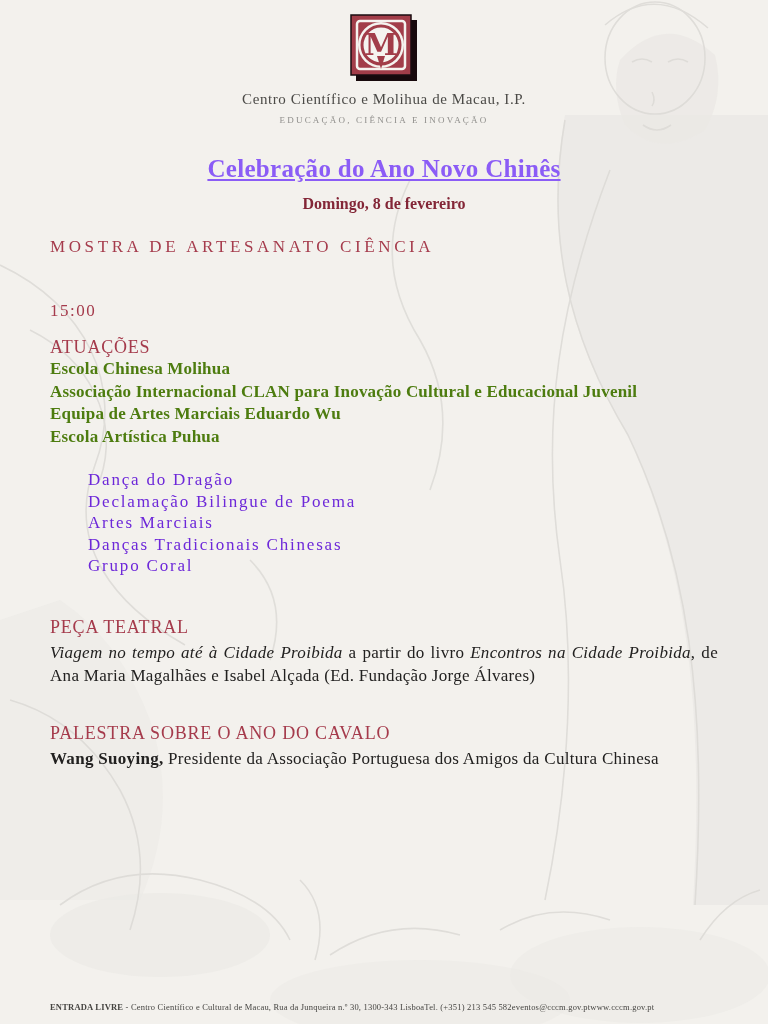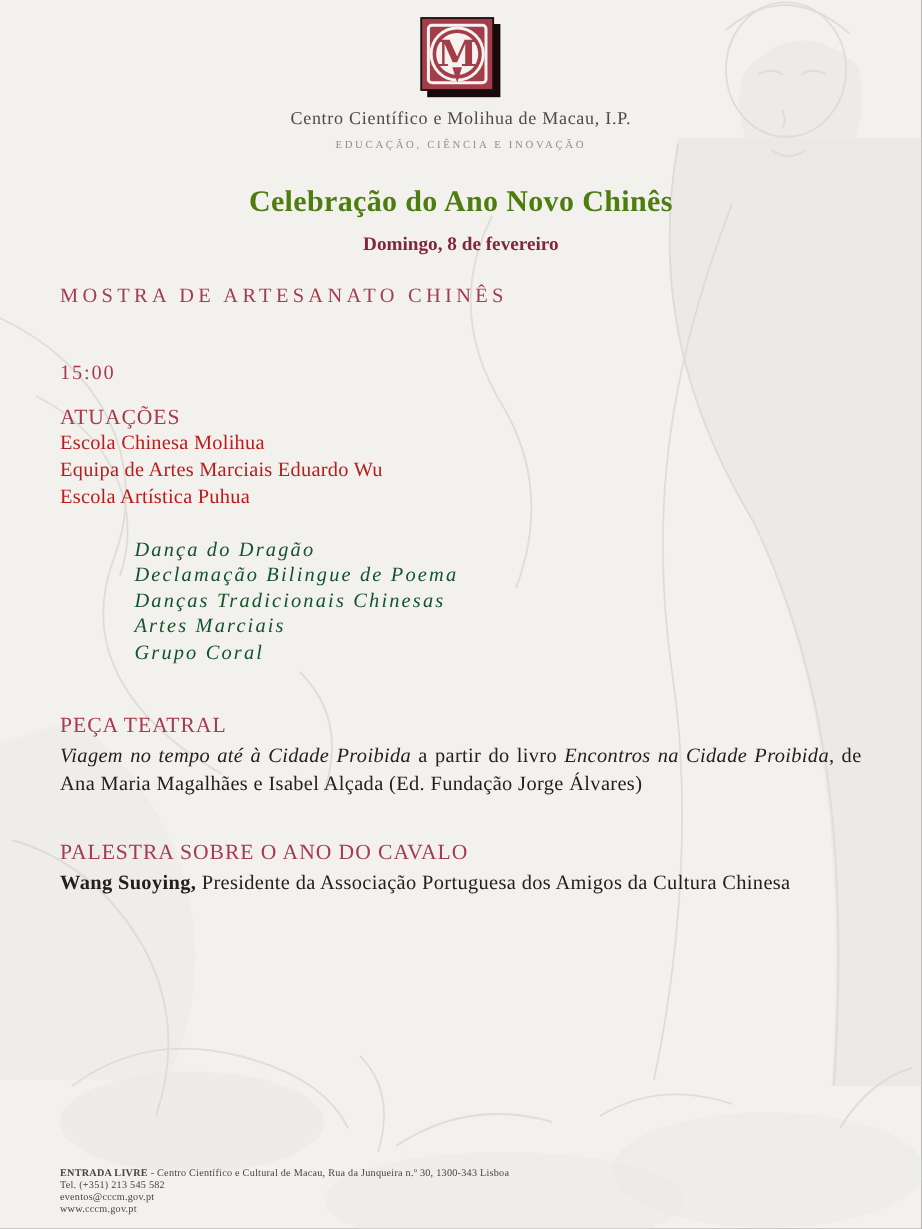--- a/index.html
+++ b/index.html
@@ -12,43 +12,43 @@
   .bg-art { position:absolute; inset:0; z-index:0; }
   .content { position:relative; z-index:1; height:100%; }
 
   
   .logo-wrap { width:70px; height:70px; margin:13px auto 8px auto; }
   .org-name { text-align:center; font-size:15px; letter-spacing:.6px; color:#4b4a47; }
   .org-tagline { text-align:center; font-size:9px; letter-spacing:2.2px; color:#8f8e8b; margin-top:7px; }
 
   
   .event-title { margin-top:26px; text-align:center; font-size:25px; font-weight:bold;
-                 color:#4d7c0f; line-height:36px; letter-spacing:.3px; }
+                 color:#8b5cf6; line-height:36px; letter-spacing:.3px;text-decoration:underline; }
   .event-date { margin-top:8px; text-align:center; font-size:16px; font-weight:bold; color:#82263655; color:#832637; }
 
   
   .body { padding:0 50px; }
   .time { margin-top:32px; font-size:17px; color:#a53b4c; letter-spacing:1.5px; }
   .slot-heading { margin-top:24px; font-size:17px; color:#a53b4c; letter-spacing:3.6px; font-weight:500; }
   .time-2 { margin-top:44px; }
   .sec-heading { font-size:18px; color:#a53b4c; letter-spacing:.8px; }
   .sec-atuacoes { margin-top:16px; }
-  .group-lines { font-size:17px; font-weight:normal; line-height:22.5px; color:#b91c1c; letter-spacing:.2px; }
-  .perf-list { margin-top:21px; margin-left:62px; font-size:17px; line-height:21.5px;
-               letter-spacing:1.8px; color:#14532d;font-style:italic; }
+  .group-lines { font-size:17px; font-weight:bold; line-height:22.5px; color:#4d7c0f; letter-spacing:.2px; }
+  .perf-list { margin-top:21px; margin-left:38px; font-size:17px; line-height:21.5px;
+               letter-spacing:1.8px; color:#6d28d9; }
   .sec-peca { margin-top:40px; }
   .para { margin-top:3px; font-size:17px; line-height:23px; text-align:justify; color:#222120; letter-spacing:.3px; }
   .para .it { font-style:italic; }
   .para .bd { font-weight:bold; }
   .sec-palestra { margin-top:36px; }
 
   
   .footer { position:absolute; left:50px; right:22px; bottom:12px; z-index:1;
             display:flex; align-items:baseline;
-            font-size:8.5px; color:#454441; letter-spacing:.2px;flex-direction:column; }
+            font-size:8.5px; color:#454441; letter-spacing:.2px; }
   .footer .bd { font-weight:bold; }
 </style>
 </head>
 <body>
 
 <div class="page">
 
   <svg class="bg-art" width="768" height="1024" viewBox="0 0 768 1024" aria-hidden="true">
     <g fill="#ebe9e5">
       <path d="M565,115 C545,230 565,330 625,430 C685,555 705,700 693,905 L768,905 L768,115 Z" opacity="0.9"></path>
@@ -92,36 +92,37 @@
     <div class="org-name">Centro Científico e Molihua de Macau, I.P.</div>
     <div class="org-tagline">EDUCAÇÃO, CIÊNCIA E INOVAÇÃO</div>
 
     <div class="event-title">
       <div>Celebração do Ano Novo Chinês</div>
     </div>
     <div class="event-date">Domingo, 8 de fevereiro</div>
 
     <div class="body">
 
-      <div class="slot-heading">MOSTRA DE ARTESANATO CHINÊS</div>
+      <div class="slot-heading">MOSTRA DE ARTESANATO CIÊNCIA</div>
 
       <div class="time time-2">15:00</div>
 
       <div class="sec-heading sec-atuacoes">ATUAÇÕES</div>
       <div class="group-lines">
         <div>Escola Chinesa Molihua</div>
+        <div>Associação Internacional CLAN para Inovação Cultural e Educacional Juvenil</div>
         <div>Equipa de Artes Marciais Eduardo Wu</div>
         <div>Escola Artística Puhua</div>
       </div>
 
       <div class="perf-list">
         <div>Dança do Dragão</div>
         <div>Declamação Bilingue de Poema</div>
+        <div>Artes Marciais</div>
         <div>Danças Tradicionais Chinesas</div>
-        <div>Artes Marciais</div>
         <div>Grupo Coral</div>
       </div>
 
       <div class="sec-heading sec-peca">PEÇA TEATRAL</div>
       <div class="para"><span class="it">Viagem no tempo até à Cidade Proibida</span><span> a partir do livro </span><span class="it">Encontros na Cidade Proibida</span><span>, de Ana Maria Magalhães e Isabel Alçada (Ed. Fundação Jorge Álvares)</span></div>
 
       <div class="sec-heading sec-palestra">PALESTRA SOBRE O ANO DO CAVALO</div>
       <div class="para"><span class="bd">Wang Suoying,</span><span> Presidente da Associação Portuguesa dos Amigos da Cultura Chinesa</span></div>
 
     </div>

